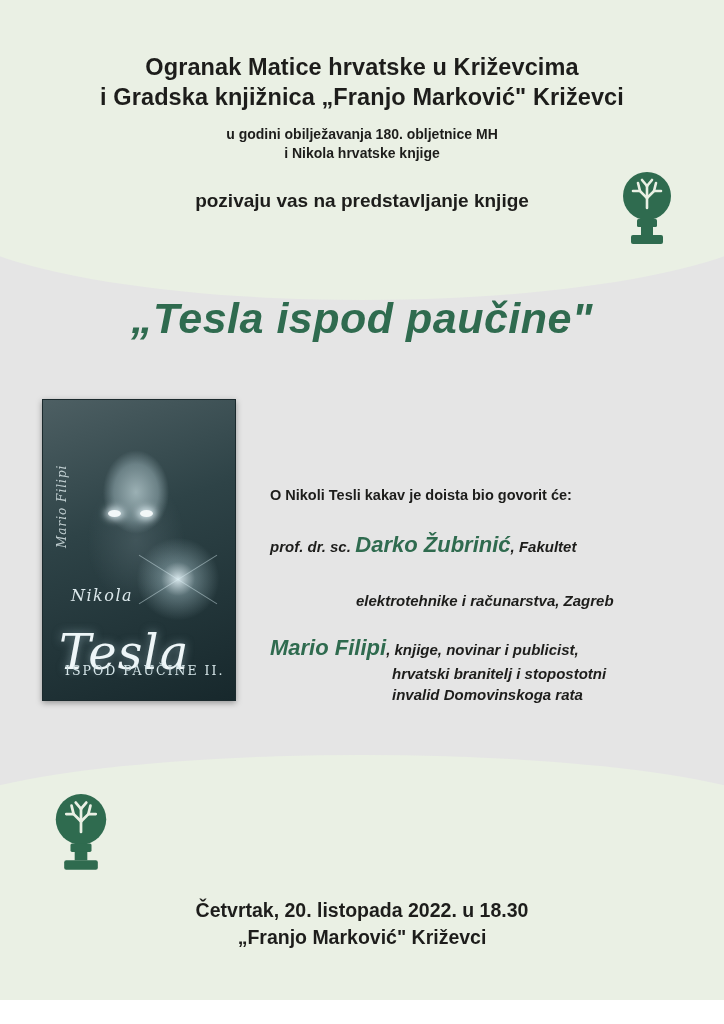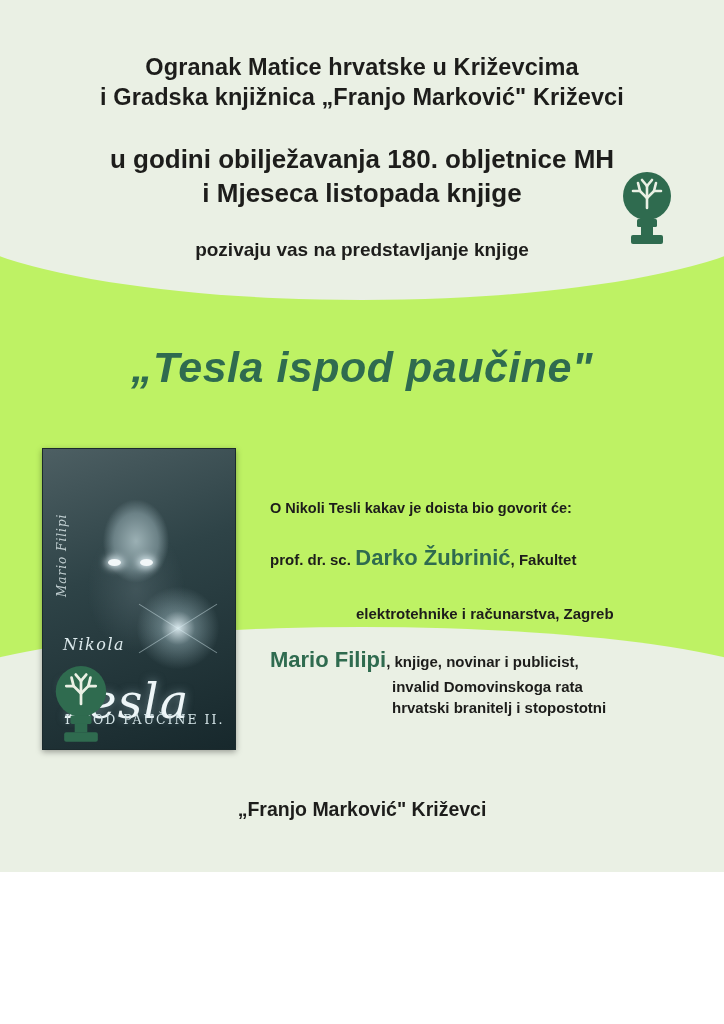--- a/index.html
+++ b/index.html
@@ -9,22 +9,22 @@
   body {
     width: 724px;
     height: 1024px;
     font-family: "Liberation Sans", sans-serif;
     background: #ffffff;
     overflow: hidden;
   }
   .poster {
     position: relative;
     width: 724px;
-    height: 872px;
-    background: #bef264;
+    height: 1000px;
+    background: #e5e5e5;
     overflow: hidden;
   }
 
   
   .band-top {
     position: absolute;
     top: 0; left: 0;
     width: 724px;
     height: 300px;
     background: #eaf0e4;
@@ -61,22 +61,22 @@
     padding-top: 52px;
   }
   .hdr-line {
     font-size: 23.5px;
     font-weight: bold;
     color: #1d1d1b;
     line-height: 1.28;
     letter-spacing: .1px;
   }
   .hdr-block2 {
-    margin-top: 30px;
-    font-size: 26px;
+    margin-top: 13px;
+    font-size: 14px;
     font-weight: bold;
     color: #1d1d1b;
     line-height: 1.32;
   }
   .hdr-block3 {
     margin-top: 28px;
     font-size: 19px;
     font-weight: bold;
     color: #1d1d1b;
     text-align: center;
@@ -163,21 +163,21 @@
     font-family: "DejaVu Serif", serif;
     font-style: italic;
     font-size: 12px;
     color: #d9e6e8;
     letter-spacing: 1px;
     white-space: nowrap;
     opacity: .85;
   }
   .cover-name {
     position: absolute;
-    left: 20px; top: 186px;
+    left: 28px; top: 186px;
     font-family: "DejaVu Serif", serif;
     font-style: italic;
     font-size: 16px;
     color: #dce9ec;
     letter-spacing: 1.5px;
   }
   .cover-title {
     position: absolute;
     left: 16px; top: 200px;
     font-family: "DejaVu Serif", serif;
@@ -202,24 +202,26 @@
   .speakers {
     margin-left: 34px;
     padding-top: 52px;
     flex: 1 1 auto;
   }
   .speakers-intro {
     font-size: 14.5px;
     font-weight: bold;
     color: #1d1d1b;
     margin-bottom: 26px;
+    margin-top: 36px;
   }
   .speaker {
     margin-bottom: 20px;
     line-height: 1.42;
+    font-style: italic;
   }
   .sp-pre {
     font-size: 15px;
     font-weight: bold;
     color: #1d1d1b;
   }
   .sp-name {
     font-size: 22px;
     font-weight: bold;
     color: #2f6b4f;
@@ -313,21 +315,21 @@
   </div>
 
   <div class="content">
 
     <div class="header">
       <div class="hdr-line">Ogranak Matice hrvatske u Križevcima</div>
       <div class="hdr-line">i Gradska knjižnica „Franjo Marković" Križevci</div>
 
       <div class="hdr-block2">
         <div>u godini obilježavanja 180. obljetnice MH</div>
-        <div>i Mjeseca listopada knjige</div>
+        <div>i Nikola hrvatske knjige</div>
       </div>
 
       <div class="hdr-block3">pozivaju vas na predstavljanje knjige</div>
     </div>
 
     <div class="title">„Tesla ispod paučine"</div>
 
     <div class="middle">
 
       <div class="book-cover">
@@ -345,26 +347,27 @@
         <div class="speakers-intro">O Nikoli Tesli kakav je doista bio govorit će:</div>
 
         <div class="speaker">
           <span class="sp-pre">prof. dr. sc.</span>
           <span class="sp-name">Darko Žubrinić</span><span class="sp-desc">, Fakultet</span>
           <span class="sp-line-indent">elektrotehnike i računarstva, Zagreb</span>
         </div>
 
         <div class="speaker">
           <span class="sp-name">Mario Filipi</span><span class="sp-desc">,  knjige,  novinar i publicist,</span>
+          <span class="sp-line-indent2">hrvatski branitelj i stopostotni</span>
           <span class="sp-line-indent2">invalid Domovinskoga rata</span>
-          <span class="sp-line-indent2">hrvatski branitelj i stopostotni</span>
         </div>
       </div>
 
     </div>
 
   </div>
 
   <div class="footer">
+    <div class="footer-line">Četvrtak,  20. listopada 2022. u 18.30</div>
     <div class="footer-line">„Franjo Marković" Križevci</div>
   </div>
 
 </div>
 
 </body></html>

